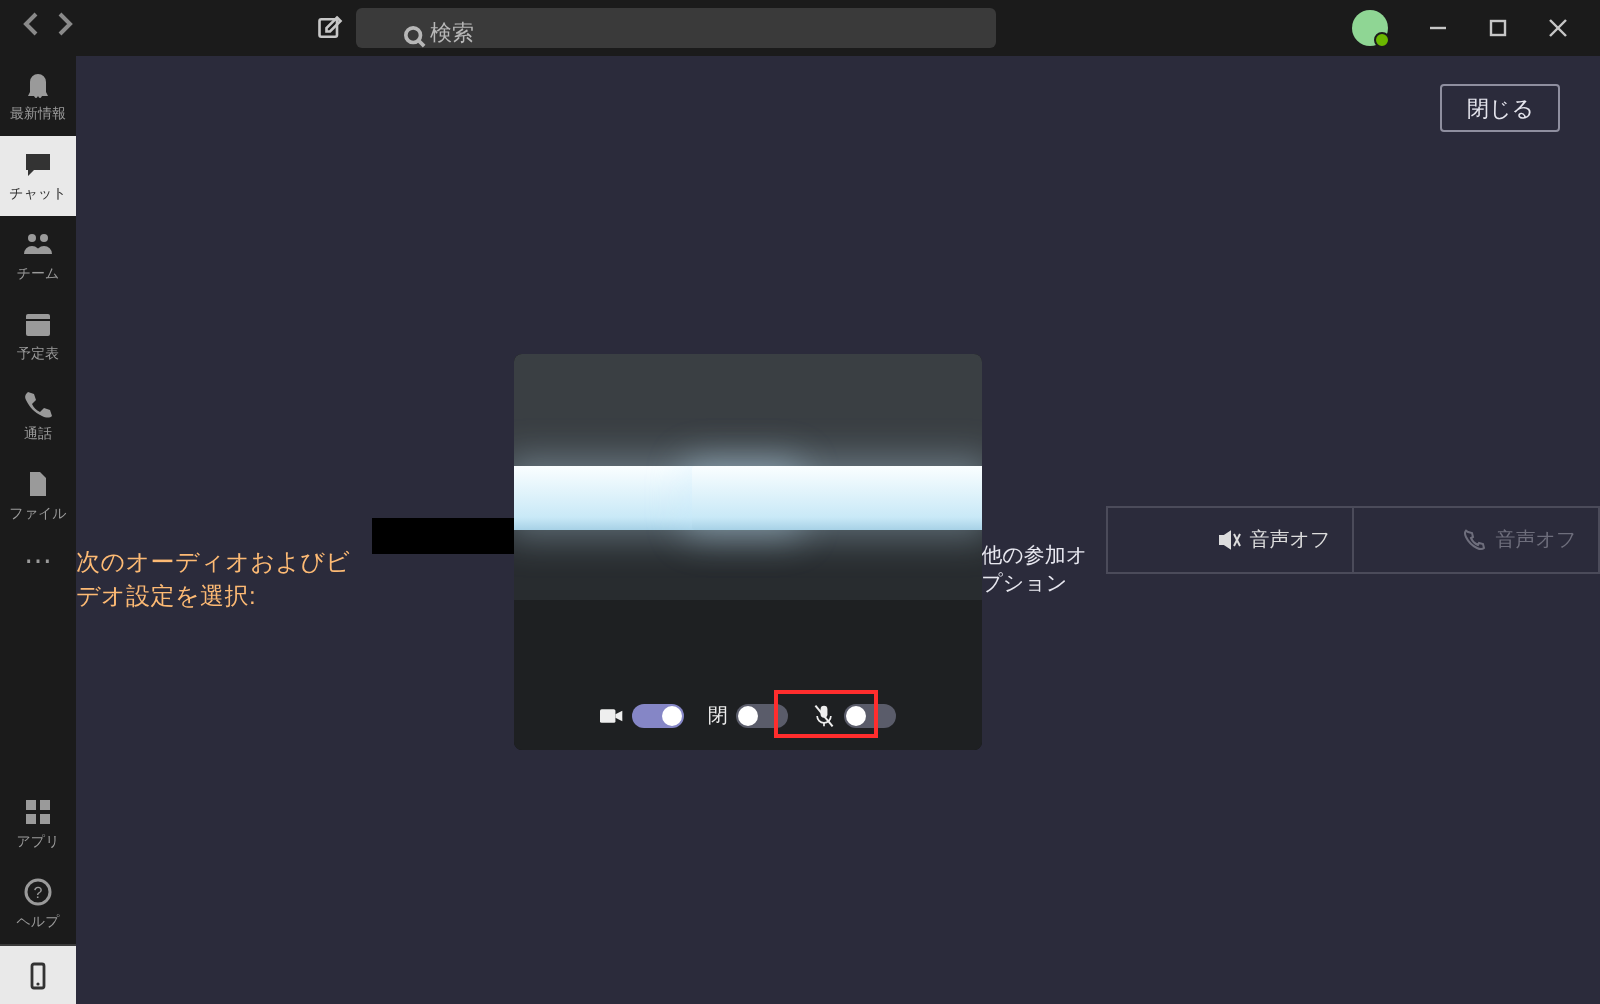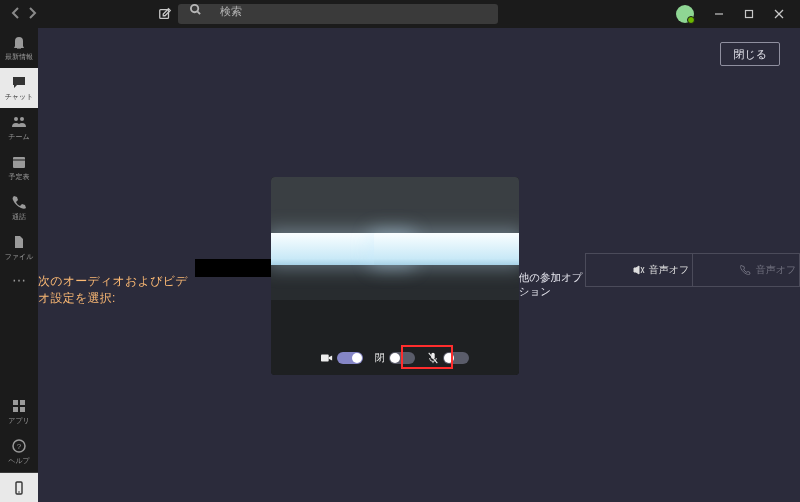--- a/index.html
+++ b/index.html
@@ -6,21 +6,21 @@
   html, body { width: 800px; height: 502px; overflow: hidden; font-family: "Segoe UI", "Meiryo", sans-serif; background:#1f1f1f; color:#d6d6d6; }
   body { display:flex; flex-direction:column; }
 
   
   .titlebar { height:28px; background:#1b1b1b; display:flex; align-items:center; padding:0 6px; }
   .nav-arrows { display:flex; align-items:center; gap:4px; margin-left:4px; }
   .nav-arrows svg { width:12px; height:12px; fill:none; stroke:#8a8a8a; stroke-width:2; }
   .tb-spacer { flex:0 0 120px; }
   .compose { margin-right:6px; display:flex; align-items:center; }
   .compose svg { width:14px; height:14px; stroke:#c7c7c7; fill:none; stroke-width:1.5; }
-  .searchbox { flex:0 0 320px; height:20px; background:#3a3a3a; border-radius:3px; display:flex; align-items:flex-start; padding:0 12px; gap:19px; font-size:11px; color:#b7b7b7; }
+  .searchbox { flex:0 0 320px; height:20px; background:#3a3a3a; border-radius:3px; display:flex; align-items:flex-end; padding:0 24px; gap:2px; font-size:11px; color:#b7b7b7; }
   .searchbox svg { width:11px; height:11px; stroke:#b7b7b7; fill:none; stroke-width:2; }
   .tb-grow { flex:1; }
   .avatar { width:18px; height:18px; border-radius:50%; background:#8fd694; position:relative; margin-right:10px; }
   .avatar::after { content:""; position:absolute; right:-1px; bottom:-1px; width:6px; height:6px; border-radius:50%; background:#6bb700; border:1.5px solid #1b1b1b; }
   .winbtns { display:flex; }
   .winbtn { width:30px; height:22px; display:flex; align-items:center; justify-content:center; }
   .winbtn svg { width:10px; height:10px; stroke:#c7c7c7; stroke-width:1.2; fill:none; }
 
   
   .body { flex:1; display:flex; min-height:0; }
@@ -57,21 +57,21 @@
   .toggle { width:26px; height:12px; border-radius:7px; background:#5a5c6a; position:relative; }
   .toggle.on { background:#8586c6; }
   .toggle::after { content:""; position:absolute; top:1px; width:10px; height:10px; background:#fff; border-radius:50%; }
   .toggle.on::after { right:1px; }
   .toggle.off::after { left:1px; }
   .setup svg.gear { stroke:#eee; fill:none; stroke-width:1.5; }
   .highlight { position:absolute; border:2px solid #ff2d2d; pointer-events:none; }
 
   .other-heading { margin-top:40px; font-size:10.5px; font-weight:normal; color:#e8e8f0; }
   .other-row { margin-top:10px; display:flex; border:0 solid #4b4b5a; height:34px; }
-  .opt { width:108px; border:1px solid #4b4b5a; margin-left:-1px; display:flex; align-items:center; justify-content:center; gap:4px; font-size:10px; color:#ddd;padding-left:44px; }
+  .opt { width:124px; border:1px solid #4b4b5a; margin-left:-1px; display:flex; align-items:center; justify-content:center; gap:4px; font-size:10px; color:#ddd;padding-left:44px; }
   .opt:first-child{ margin-left:0; }
   .opt.disabled { color:#6e6e7c; }
   .opt svg { width:12px; height:12px; fill:currentColor; stroke:currentColor; }
 </style>
 </head>
 <body>
 
 <div class="titlebar">
   <div class="nav-arrows">
     <span><svg viewBox="0 0 12 12">

